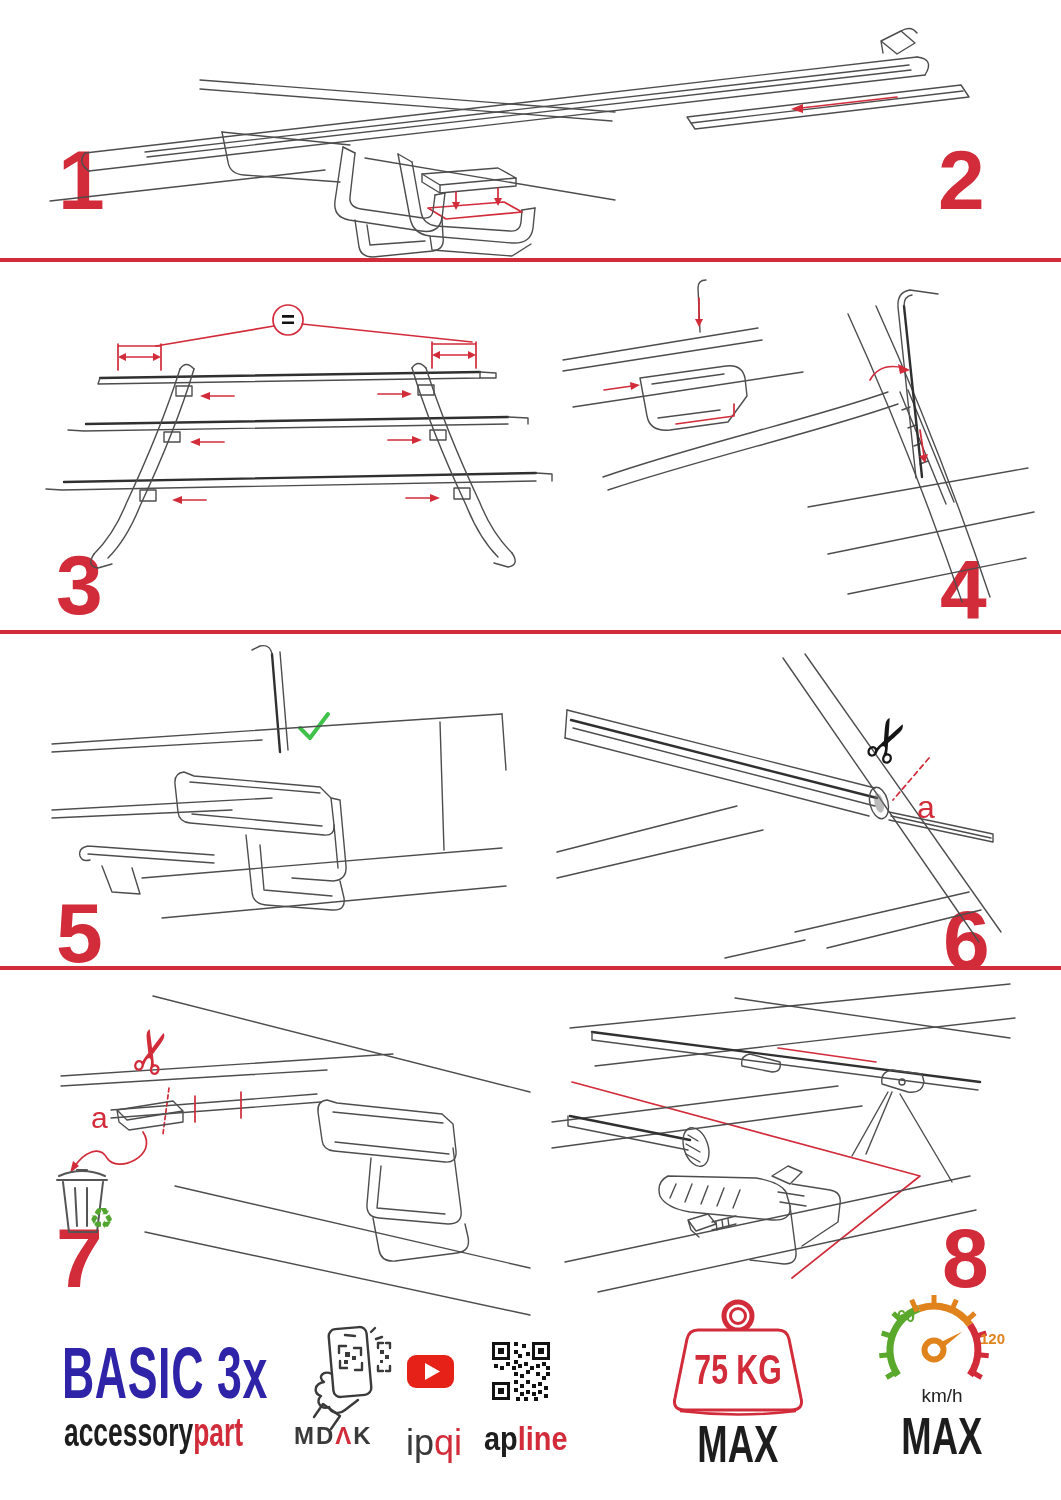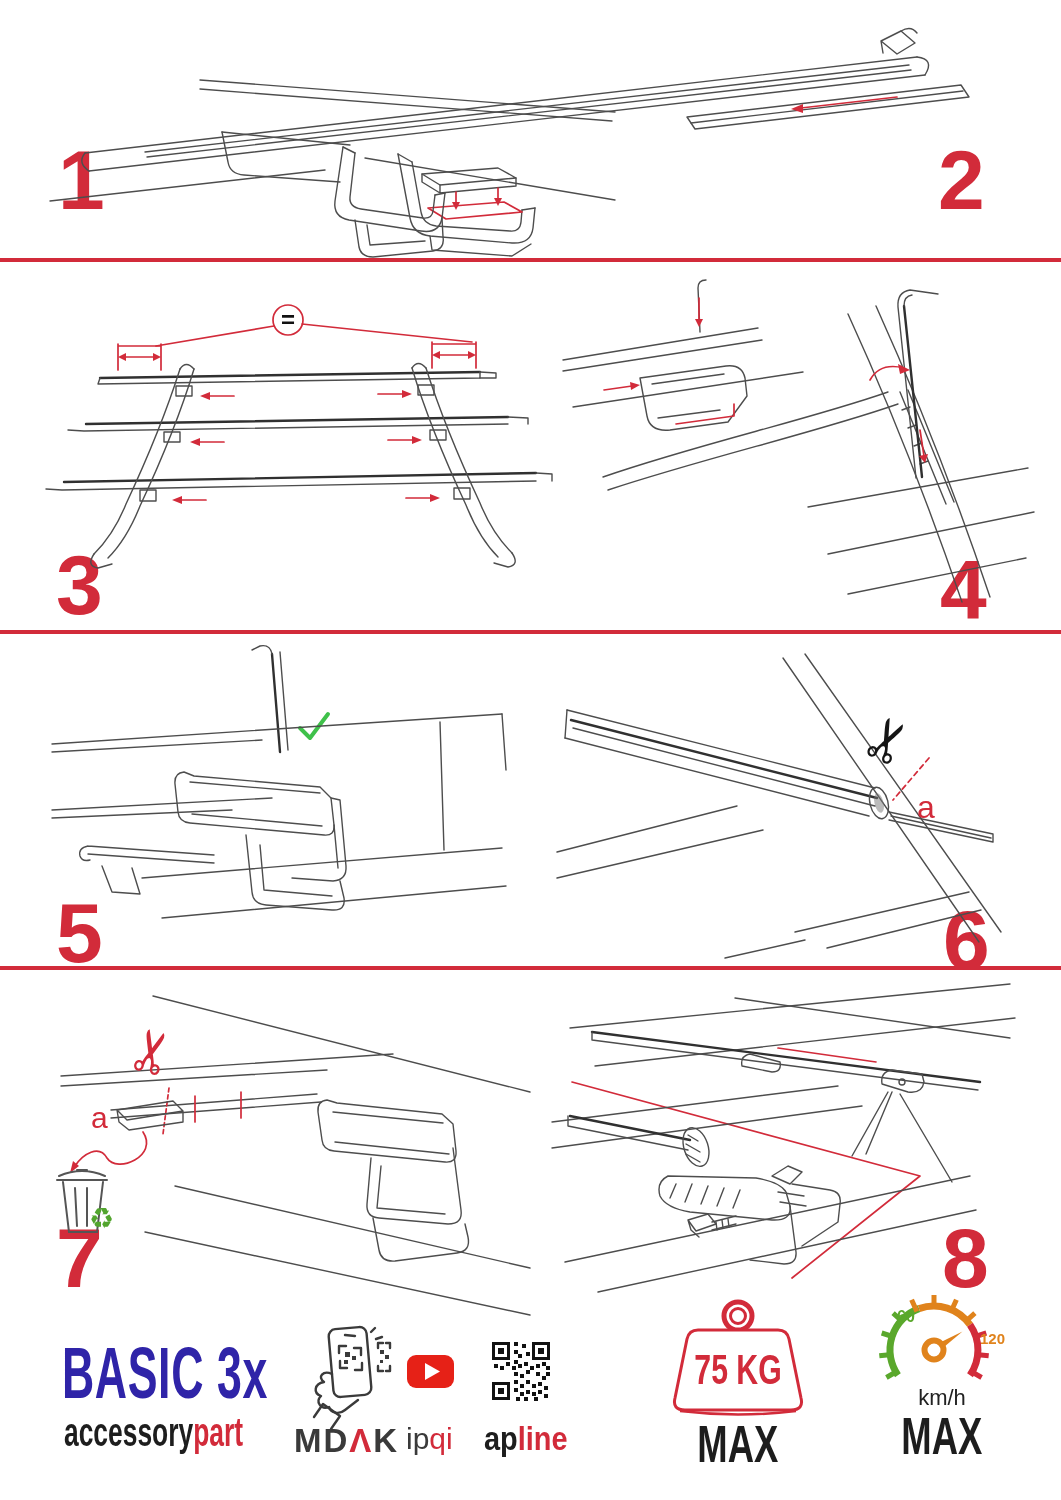--- a/index.html
+++ b/index.html
@@ -300,31 +300,31 @@
   <g fill="#3a3a3a">
     <rect x="47" y="30" width="5" height="5"></rect>
       <rect x="54" y="34" width="4" height="4"></rect>
       <rect x="46" y="38" width="4" height="4"></rect>
     <rect x="82" y="28" width="4" height="4"></rect>
       <rect x="87" y="33" width="4" height="4"></rect>
       <rect x="82" y="38" width="3" height="3"></rect>
   </g>
 </svg>
 
-<div class="abs" style="left:294px;top:1422px;font-size:33px;font-weight:700;letter-spacing:2px;color:#3a3a3a;">
+<div class="abs" style="left:294px;top:1422px;font-size:24px;font-weight:700;letter-spacing:2px;color:#3a3a3a;">
   <span>MD</span><span style="color:#d22b3a;">Λ</span><span>K</span>
 </div>
 
 <div class="abs" style="left:407px;top:1355px;width:47px;height:33px;background:#e62117;border-radius:9px;">
   <svg width="47" height="33" viewBox="0 0 47 33">
       <polygon points="18,8 33,16.5 18,25" fill="#fff"></polygon>
     </svg>
 </div>
 
-<div class="abs" style="left:406px;top:1422px;font-size:30px;font-weight:500;color:#3a3a3a;">
+<div class="abs" style="left:406px;top:1422px;font-size:36px;font-weight:500;color:#3a3a3a;">
   <span>ip</span><span style="color:#d22b3a;">qi</span>
 </div>
 
 <svg class="abs" style="left:490px;top:1340px;" width="62" height="62" viewBox="0 0 62 62" shape-rendering="crispEdges">
   <g fill="#111">
     <rect x="2" y="2" width="18" height="18"></rect>
       <rect x="42" y="2" width="18" height="18"></rect>
       <rect x="2" y="42" width="18" height="18"></rect>
   </g>
   <g fill="#fff">
@@ -375,18 +375,18 @@
     </g>
     <g stroke="#d22b3a" stroke-width="5">
       <path d="M101.9,45 L114.3,41 M103.8,62.4 L116.7,63.8 M98.4,79 L109.6,85.5"></path>
     </g>
   </g>
   <polygon points="90.5,39.5 59.8,54.6 64.2,61.4" fill="#e0831c"></polygon>
   <circle cx="62" cy="58" r="9.5" fill="#fff" stroke="#e0831c" stroke-width="6"></circle>
   <text x="25" y="30" font-size="16" font-weight="bold" fill="#5aa82c" font-family="Liberation Sans">60</text>
   <text x="108" y="52" font-size="15" font-weight="bold" fill="#e0831c" font-family="Liberation Sans">120</text>
 </svg>
-<div class="abs" style="left:872px;top:1385px;width:140px;text-align:center;font-size:22px;font-weight:500;color:#222;">
+<div class="abs" style="left:872px;top:1385px;width:140px;text-align:center;font-size:19px;font-weight:500;color:#222;">
   <span>km/h</span>
 </div>
 <div class="abs" style="left:872px;top:1406px;width:140px;text-align:center;">
   <span class="condc" style="transform:scaleX(0.7);font-size:52px;font-weight:600;color:#1d1d1d;">MAX</span>
 </div>
 
 </body></html>

